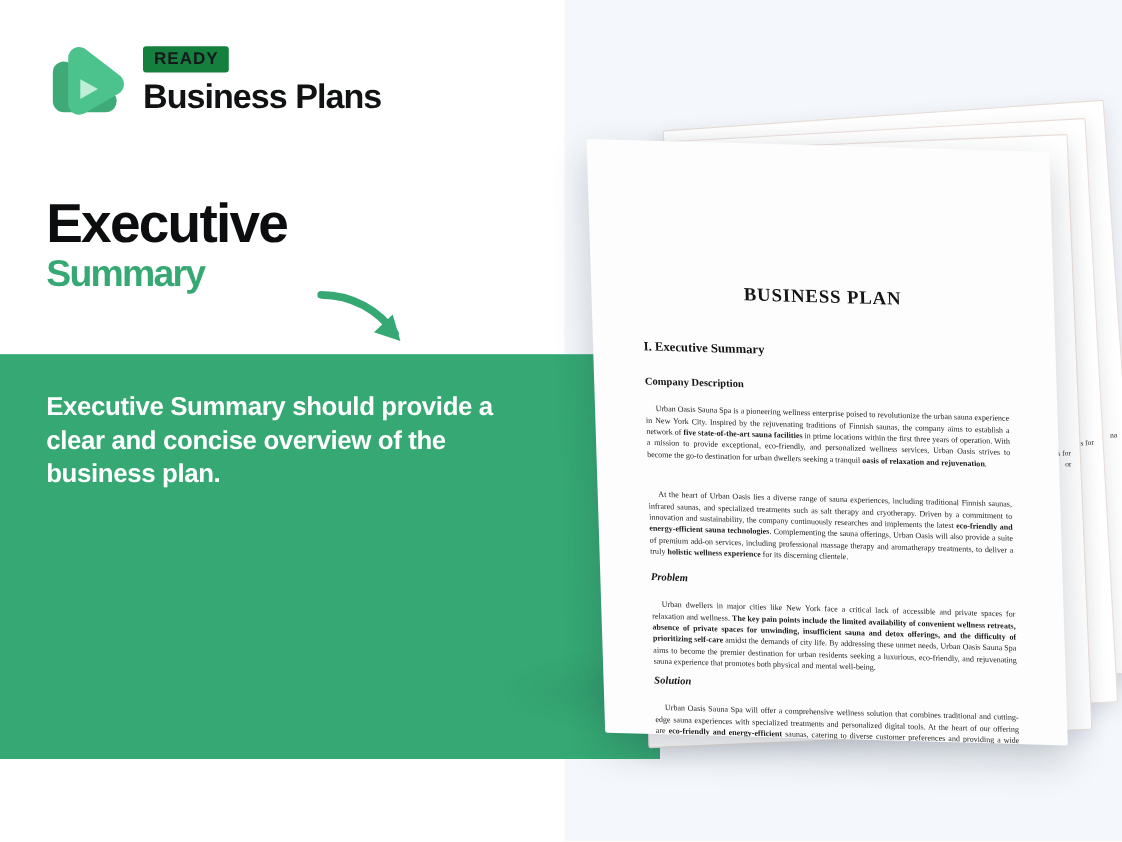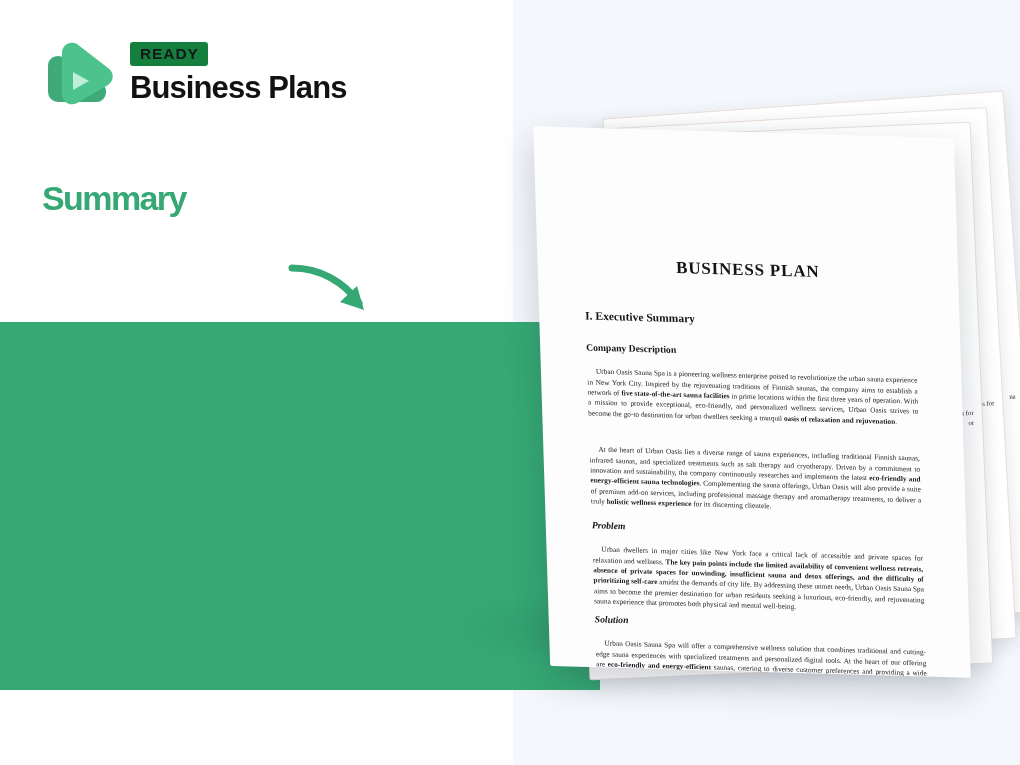--- a/index.html
+++ b/index.html
@@ -263,32 +263,34 @@
         <path d="M31 32 L47 41 L31 50 Z" fill="#bfeed8"></path>
       </svg>
     </div>
     <div class="logo-text">
       <span class="ready-badge">READY</span>
       <span class="brand-name">Business Plans</span>
     </div>
   </div>
 
   <div class="headline">
+    <span class="headline-line1">Executive</span>
     <span class="headline-line2">Summary</span>
   </div>
 
   <div class="arrow">
     <svg viewBox="0 0 95 68" width="95" height="68" xmlns="http://www.w3.org/2000/svg">
       <path d="M6 10 C34 10 58 24 73 45" stroke="#35a873" stroke-width="7" fill="none" stroke-linecap="round"></path>
       <path d="M54 44 L78 52 L71 28 Z" fill="#35a873"></path>
     </svg>
   </div>
 
   <div class="green-panel">
     <div class="panel-inner">
+      <p class="panel-para">Executive Summary should provide a clear and concise overview of the business plan.</p>
     </div>
   </div>
 
   <div class="stack-shadow"></div>
 
   <div class="doc-stack">
 
     <div class="sheet sheet-back3">
       <div class="peek" style="top:300px;">na</div>
     </div>

